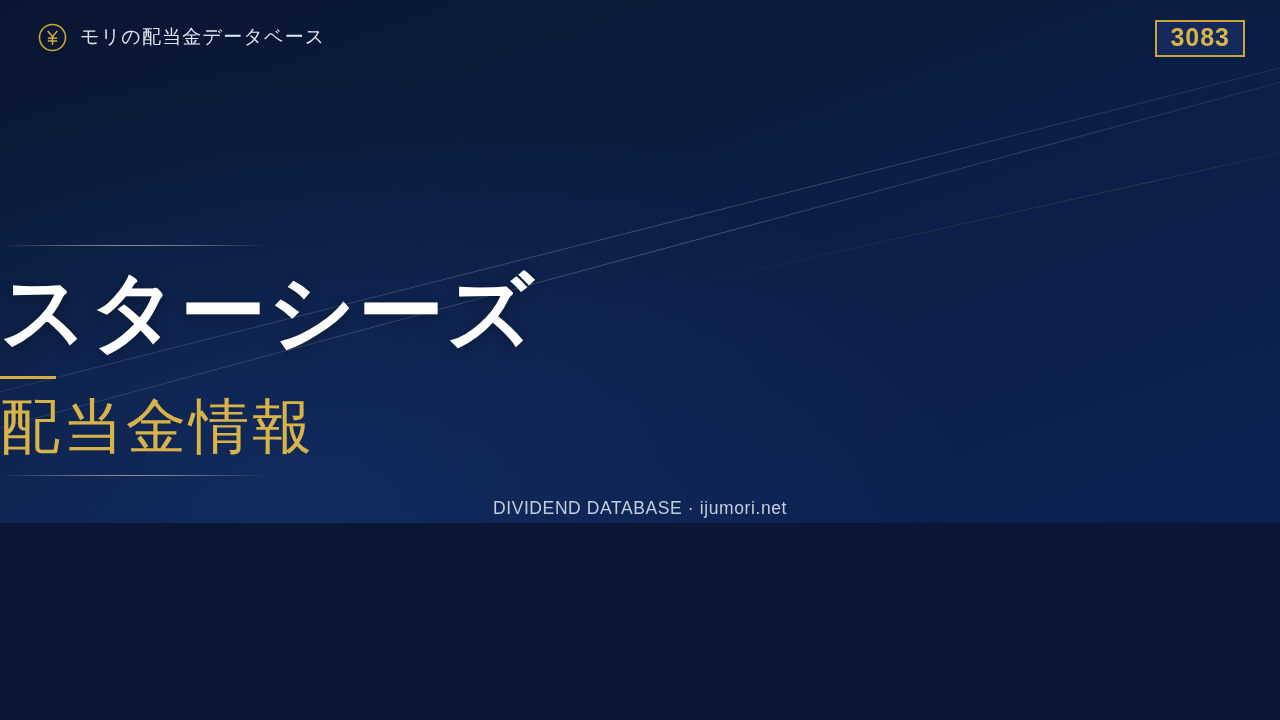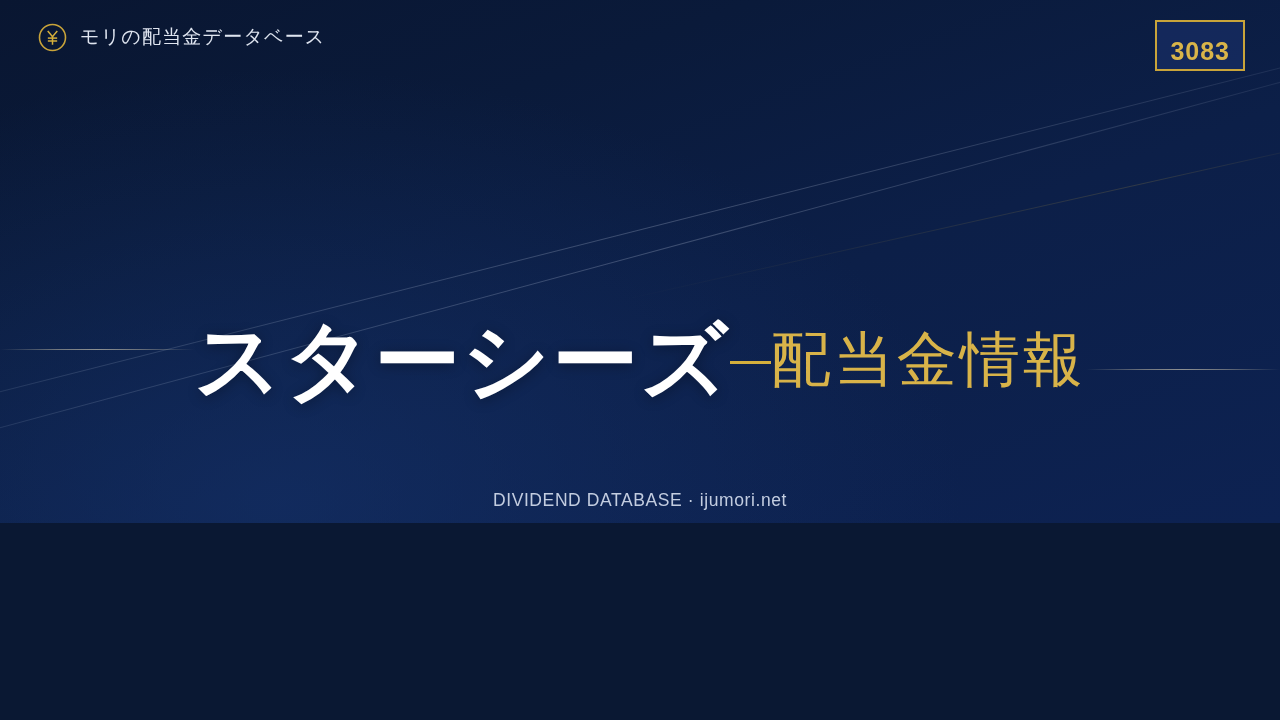--- a/index.html
+++ b/index.html
@@ -80,41 +80,41 @@
     letter-spacing: 1.2px;
     white-space: nowrap;
     font-weight: 400;
   }
 
   .code-badge {
     position: absolute;
     top: 20px;
     right: 35px;
     min-width: 60px;
-    padding: 16px 13px 4px 13px;
+    padding: 2px 13px 4px 13px;
     border: 2px solid #c9a43a;
     background: rgba(22,44,98,0.80);
     color: #d9b549;
     font-size: 25px;
     font-weight: 700;
     letter-spacing: 1px;
     text-align: left;
     line-height: 27px;
     box-sizing: border-box;
   }
 
   
   .center {
     position: absolute;
     top: 0; left: 0;
     width: 1280px;
     height: 720px;
     display: flex;
-    flex-direction: row;
-    align-items: center;
+    flex-direction: column;
+    align-items: flex-start;
     justify-content: center;
   }
   .rule-soft {
     width: 268px;
     height: 1px;
     background: linear-gradient(90deg,
         rgba(205,200,185,0.00) 0%,
         rgba(214,204,175,0.50) 30%,
         rgba(220,212,186,0.62) 50%,
         rgba(214,204,175,0.45) 72%,
@@ -148,21 +148,21 @@
     line-height: 1.0;
     letter-spacing: 3px;
     margin: 0;
     white-space: nowrap;
   }
 
   
   .footer {
     position: absolute;
     left: 0;
-    bottom: 12px;
+    bottom: 4px;
     width: 1280px;
     text-align: center;
     color: #c3cde0;
     font-size: 17.5px;
     letter-spacing: 0.6px;
     font-weight: 400;
   }
 </style>
 </head>
 <body>

